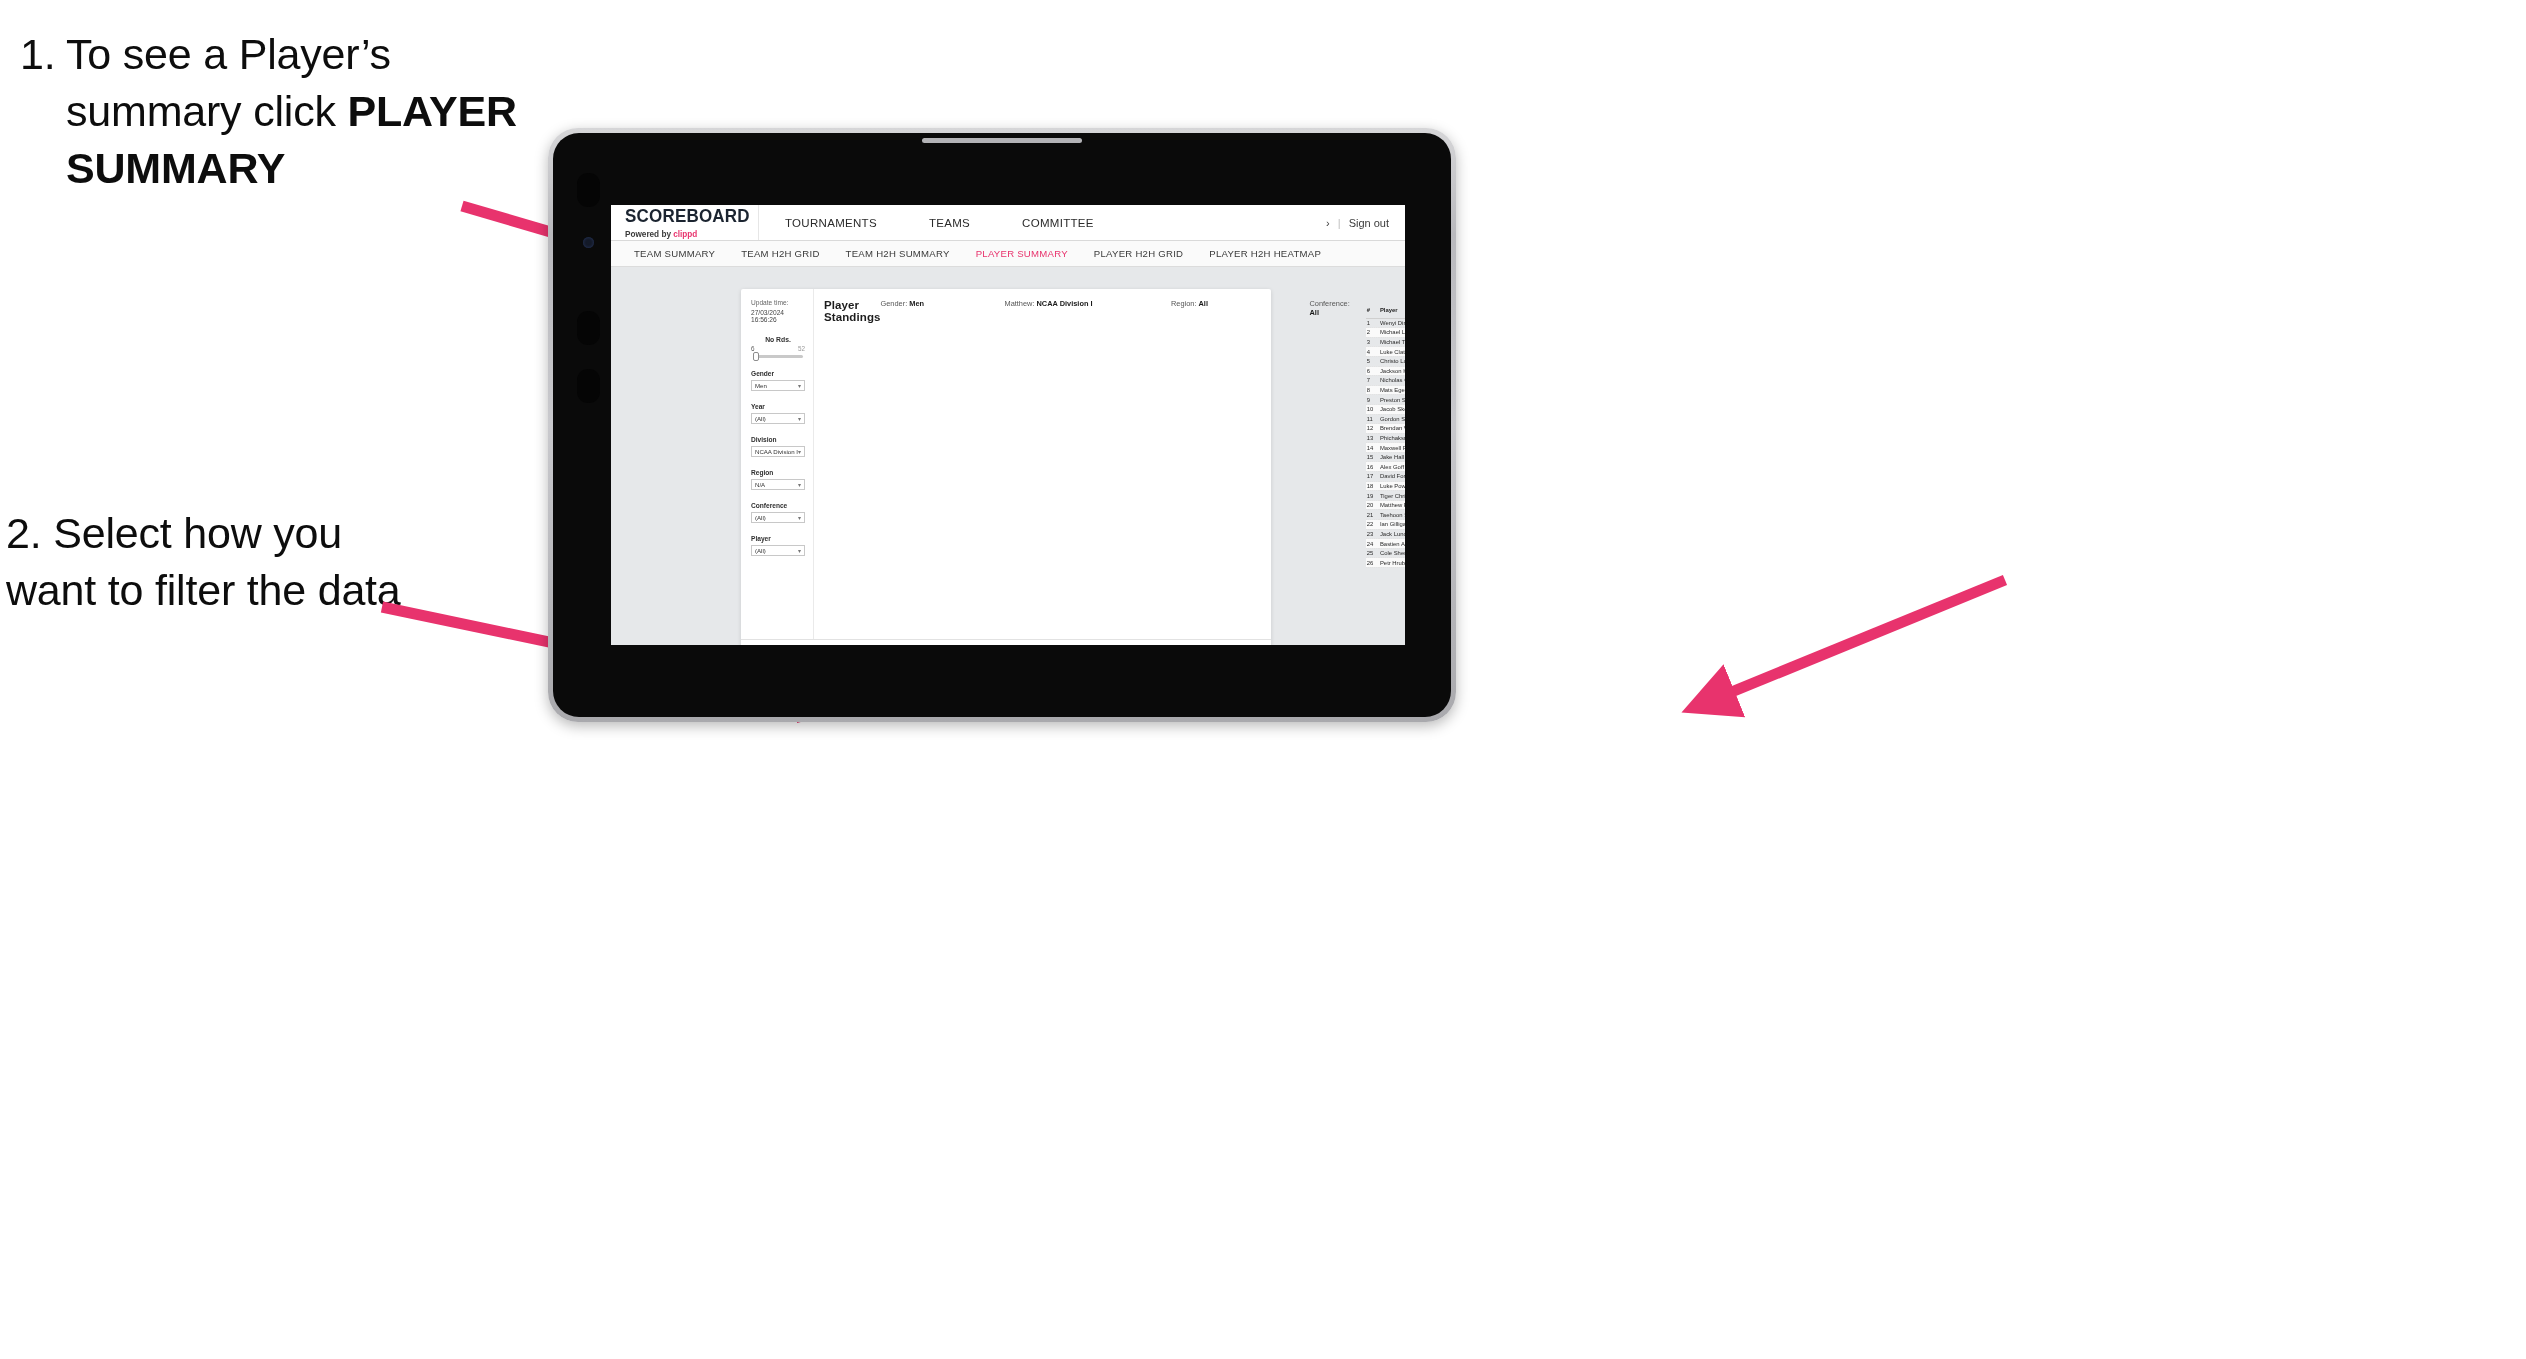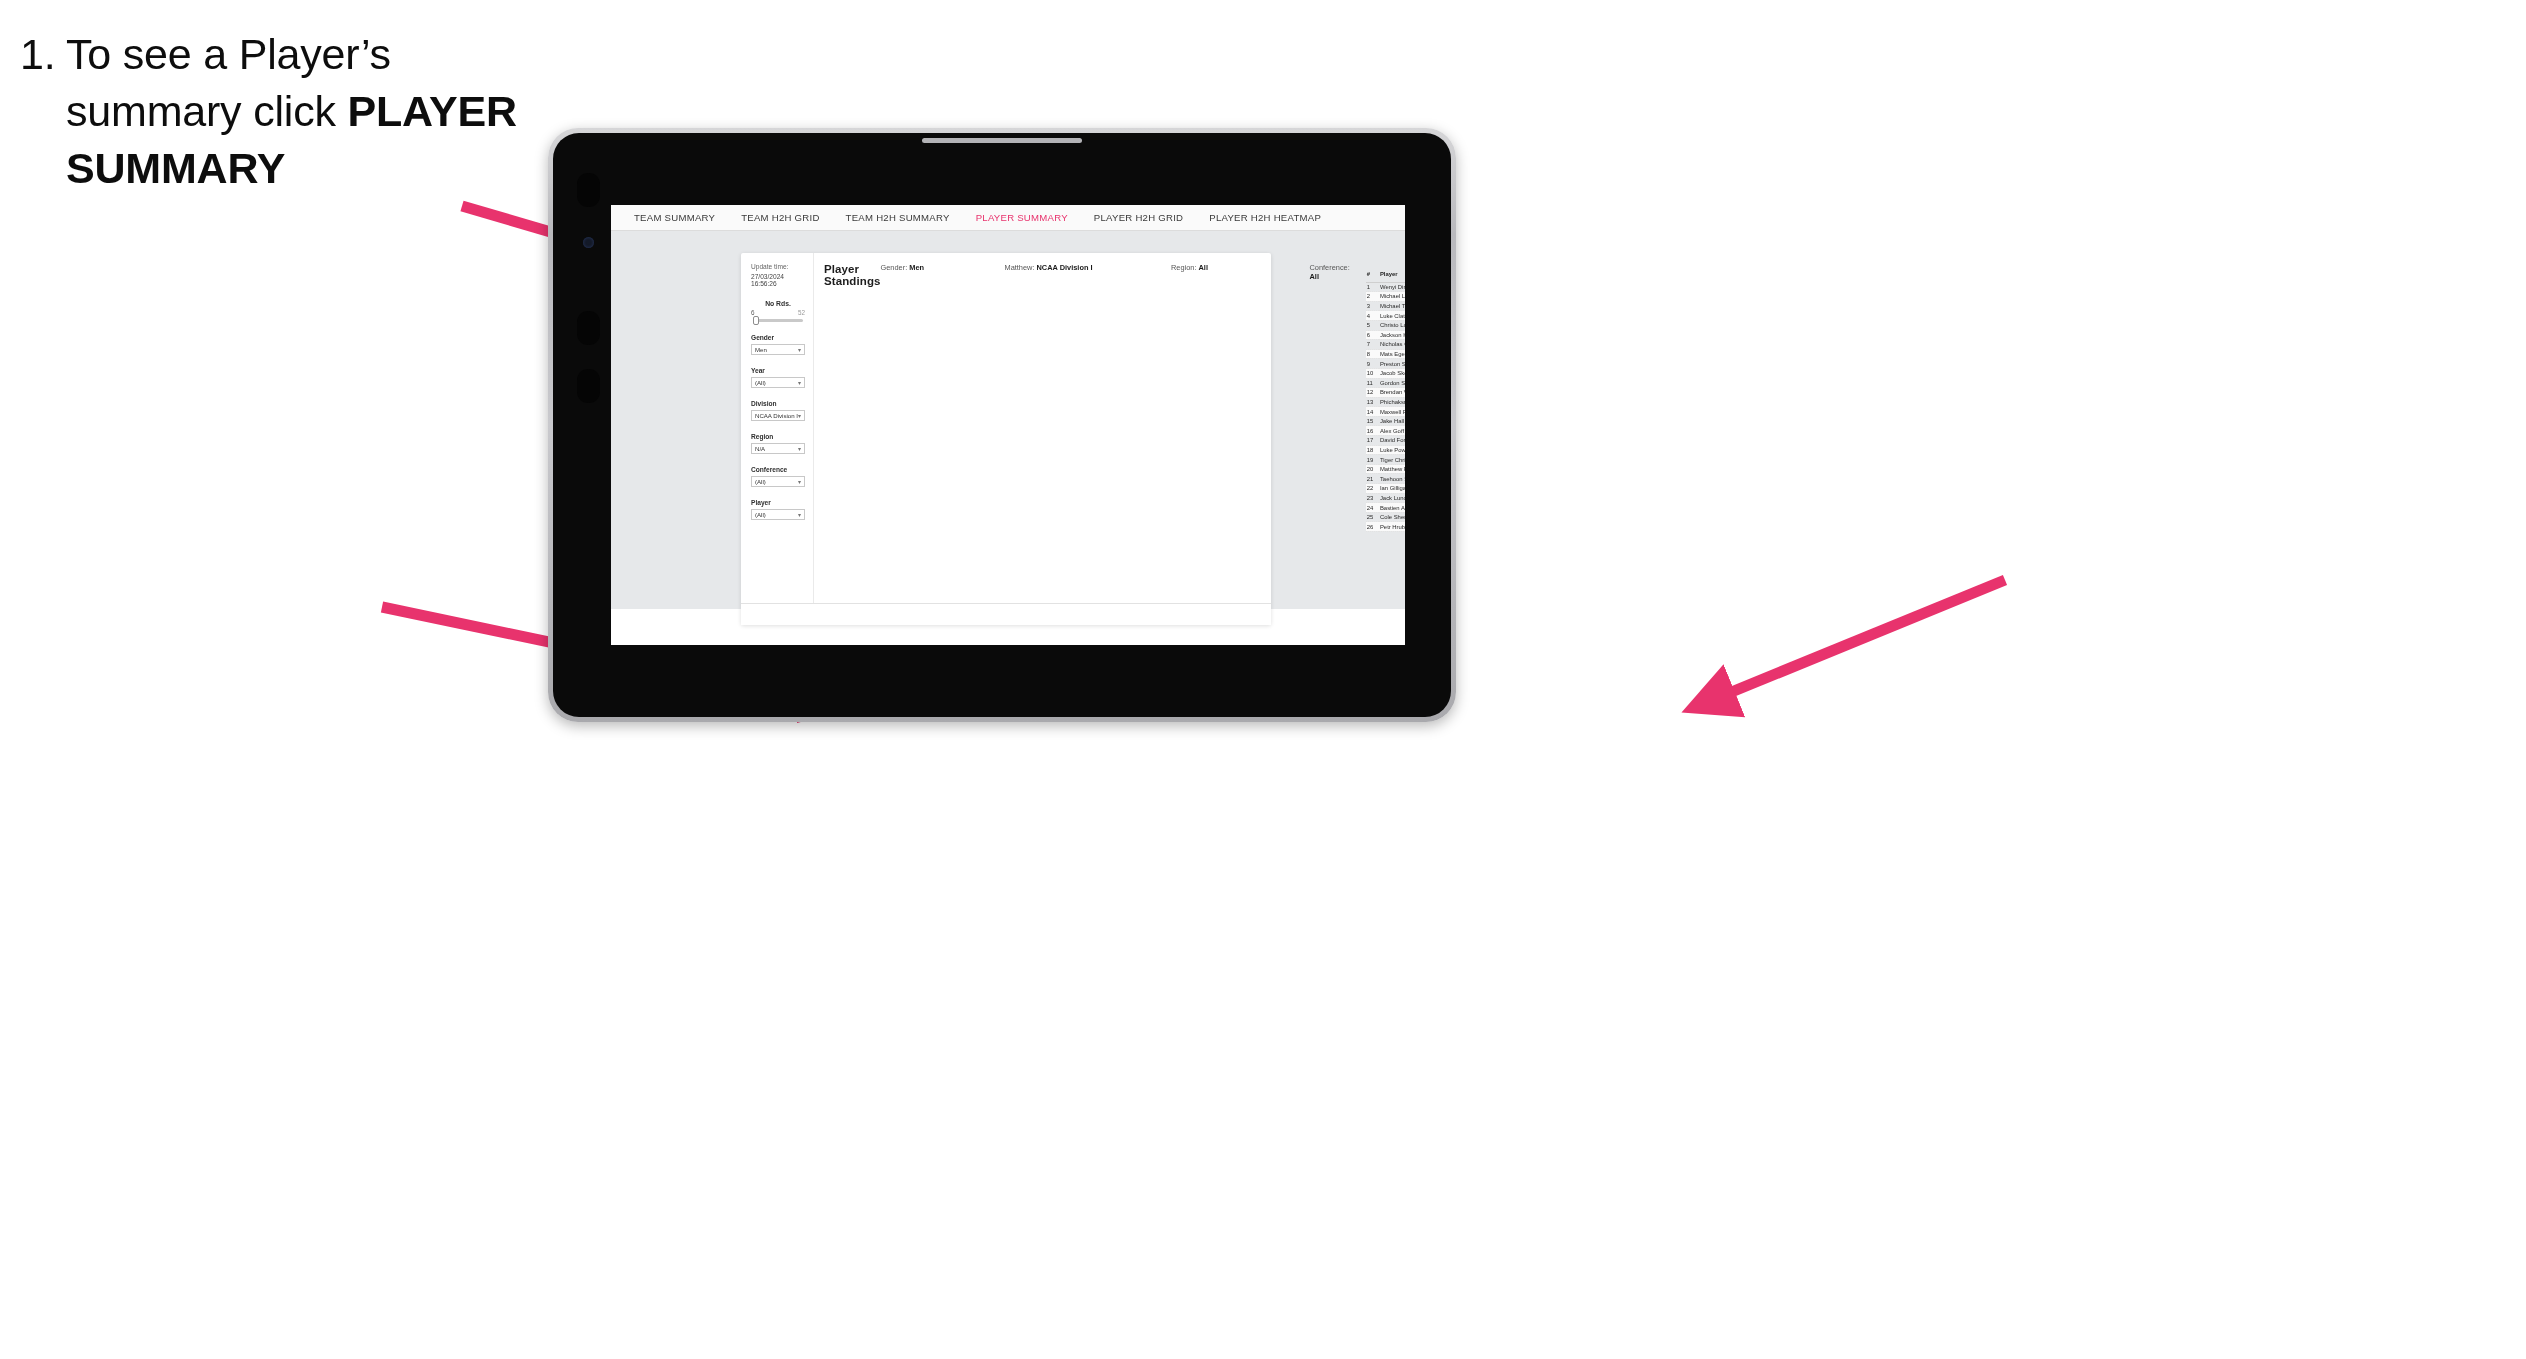--- a/index.html
+++ b/index.html
@@ -117,20 +117,23 @@
 </head>
 <body>
 
 <div id="stage">
 
   <div class="anno" id="anno-1">
     <span class="num">1.</span>
     <span class="body"><span>To see a Player’s summary click </span><b>PLAYER SUMMARY</b></span>
   </div>
 
+  <div class="anno" id="anno-2">
+    <span>2. Select how you want to filter the data</span>
+  </div>
 
 
 
   <svg class="arrow" style="left:0;top:0;width:2526px;height:1359px;" viewBox="0 0 2526 1359">
     <defs>
       <marker id="ah" markerWidth="5.2" markerHeight="5.2" refX="2.2" refY="2.6" orient="auto">
         <path d="M0,0 L5.2,2.6 L0,5.2 z" fill="#e8336d"></path>
       </marker>
     </defs>
 
@@ -144,20 +147,36 @@
   <div id="tablet">
     <div id="tablet-screen">
       <div class="speaker-top"></div>
       <div class="port" style="top:40px;"></div>
       <div class="cam"></div>
       <div class="port" style="top:178px;"></div>
       <div class="port" style="top:236px;"></div>
 
       <div id="app">
 
+        <div class="topbar">
+          <div class="brand">
+            <div class="bm">SCOREBOARD</div>
+            <div class="bs"><span>Powered by </span><span class="ck">clippd</span></div>
+          </div>
+          <div class="topnav">
+            <a href="#">TOURNAMENTS</a>
+            <a href="#">TEAMS</a>
+            <a href="#">COMMITTEE</a>
+          </div>
+          <div class="topright">
+            <span>›</span>
+            <span class="sep">|</span>
+            <span>Sign out</span>
+          </div>
+        </div>
 
         <div class="subnav">
           <a href="#">TEAM SUMMARY</a>
           <a href="#">TEAM H2H GRID</a>
           <a href="#">TEAM H2H SUMMARY</a>
           <a href="#" class="active">PLAYER SUMMARY</a>
           <a href="#">PLAYER H2H GRID</a>
           <a href="#">PLAYER H2H HEATMAP</a>
         </div>
 

